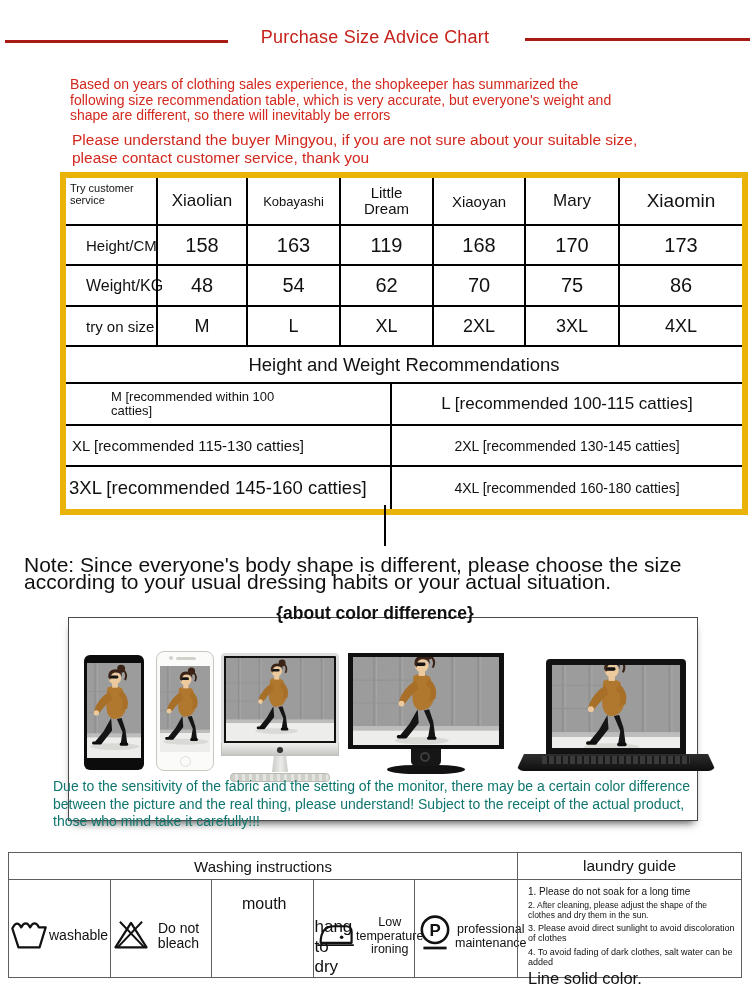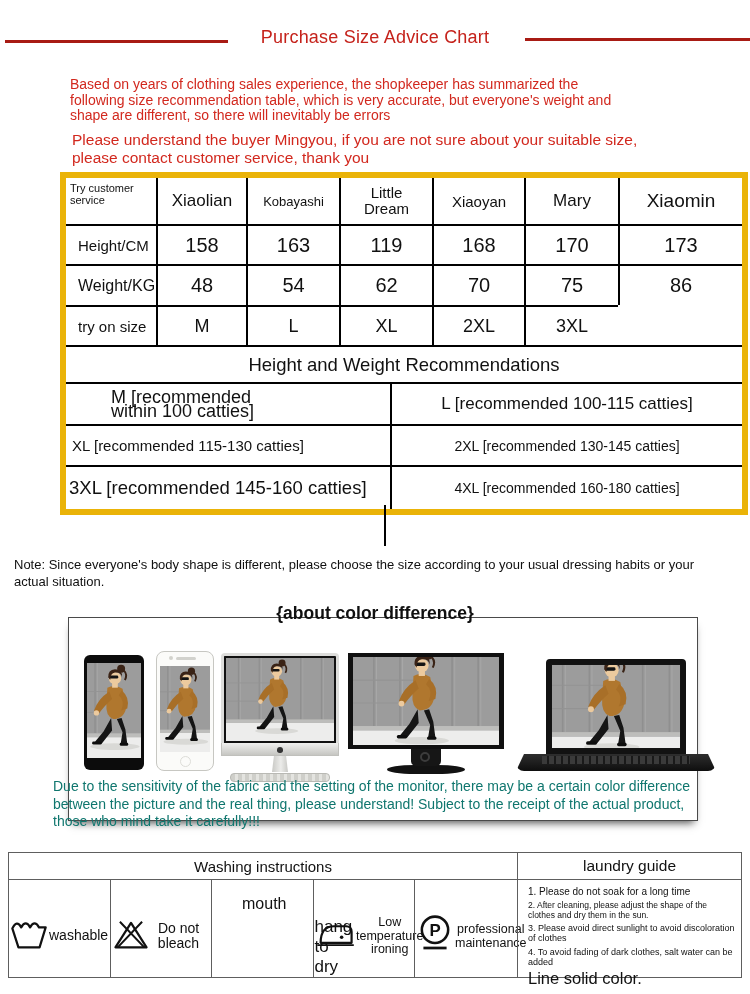--- a/index.html
+++ b/index.html
@@ -22,41 +22,41 @@
   
   #size-table { position:absolute; left:60px; top:172px; width:688px;
     border:6px solid #eab308; background:#fff; }
   .grid7 { display:grid; grid-template-columns:90px 90px 93px 93px 92px 94px 1fr;
     grid-template-rows:46px 40px 41px 40px; }
   .grid7 > div { display:flex; align-items:center; justify-content:center; text-align:center; }
   .grid7 > div:not(:nth-child(7n+1)) { border-left:2px solid #000; }
   .grid7 > div:nth-child(n+8) { border-top:2px solid #000; }
   .hdr-svc { justify-content:flex-start !important; align-items:flex-start !important;
     font-size:11px; line-height:12px; text-align:left !important; padding:4px 2px 0 4px; }
-  .row-label { justify-content:flex-start !important; padding-left:12px; }
+  .row-label { justify-content:flex-start !important; padding-left:20px; }
   .fs13{font-size:13px} .fs15{font-size:15px} .fs16{font-size:16px}
   .fs17{font-size:17px} .fs18{font-size:18px} .fs19{font-size:19px} .fs20{font-size:20px}
   .wrap50 { display:inline-block; width:52px; line-height:16px; }
   .banner-row { border-top:2px solid #000; height:37px; display:flex;
     align-items:center; justify-content:center; font-size:18.5px; }
   .grid2 { display:grid; grid-template-columns:324px 1fr; grid-template-rows:42px 41px 44px; }
   .grid2 > div { border-top:2px solid #000; display:flex; align-items:center; }
   .grid2 > div:nth-child(2n) { border-left:2px solid #000; justify-content:center; text-align:center; }
-  .rec-m   { font-size:18px; line-height:14px; padding-left:45px; }
+  .rec-m   { font-size:13px; line-height:14px; padding-left:45px; }
   .rec-m span { display:inline-block; max-width:172px; }
   .rec-l   { font-size:17px; }
   .rec-xl  { font-size:15px; padding-left:6px; }
   .rec-2xl { font-size:14px; }
   .rec-3xl { font-size:18.5px; padding-left:3px; }
   .rec-4xl { font-size:14px; }
   .stray-line { position:absolute; left:384px; top:505px; width:2px; height:41px; background:#000; }
 
   
-  .note { position:absolute; left:14px; top:556px; width:700px;
-    font-size:13px; line-height:17px; color:#101010; }
+  .note { position:absolute; left:24px; top:556px; width:700px;
+    font-size:21px; line-height:17px; color:#101010; }
 
   
   .cd-title { position:absolute; top:603px; left:0; right:0; text-align:center;
     font-size:17.5px; font-weight:600; color:#101010; z-index:2; }
   #cd-box { position:absolute; left:68px; top:617px; width:630px; height:204px;
     border:1px solid #4a4a4a; box-shadow:0 6px 8px -4px rgba(40,40,40,.8); }
   .devices { position:absolute; left:0; top:0; width:100%; height:100%; }
   .device { position:absolute; }
   .photo { display:block; width:100%; height:100%; }
 
@@ -200,20 +200,21 @@
       <div class="fs20">70</div>
       <div class="fs20">75</div>
       <div class="fs20">86</div>
 
       <div class="row-label fs15">try on size</div>
       <div class="fs18">M</div>
       <div class="fs18">L</div>
       <div class="fs18">XL</div>
       <div class="fs18">2XL</div>
       <div class="fs18">3XL</div>
+      <div class="fs18">4XL</div>
     </div>
 
     <div class="banner-row">Height and Weight Recommendations</div>
 
     <div class="grid2">
       <div class="rec-m">
           <span>M [recommended within 100 catties]</span>
         </div>
       <div class="rec-l">L [recommended 100-115 catties]</div>
       <div class="rec-xl">XL [recommended 115-130 catties]</div>

